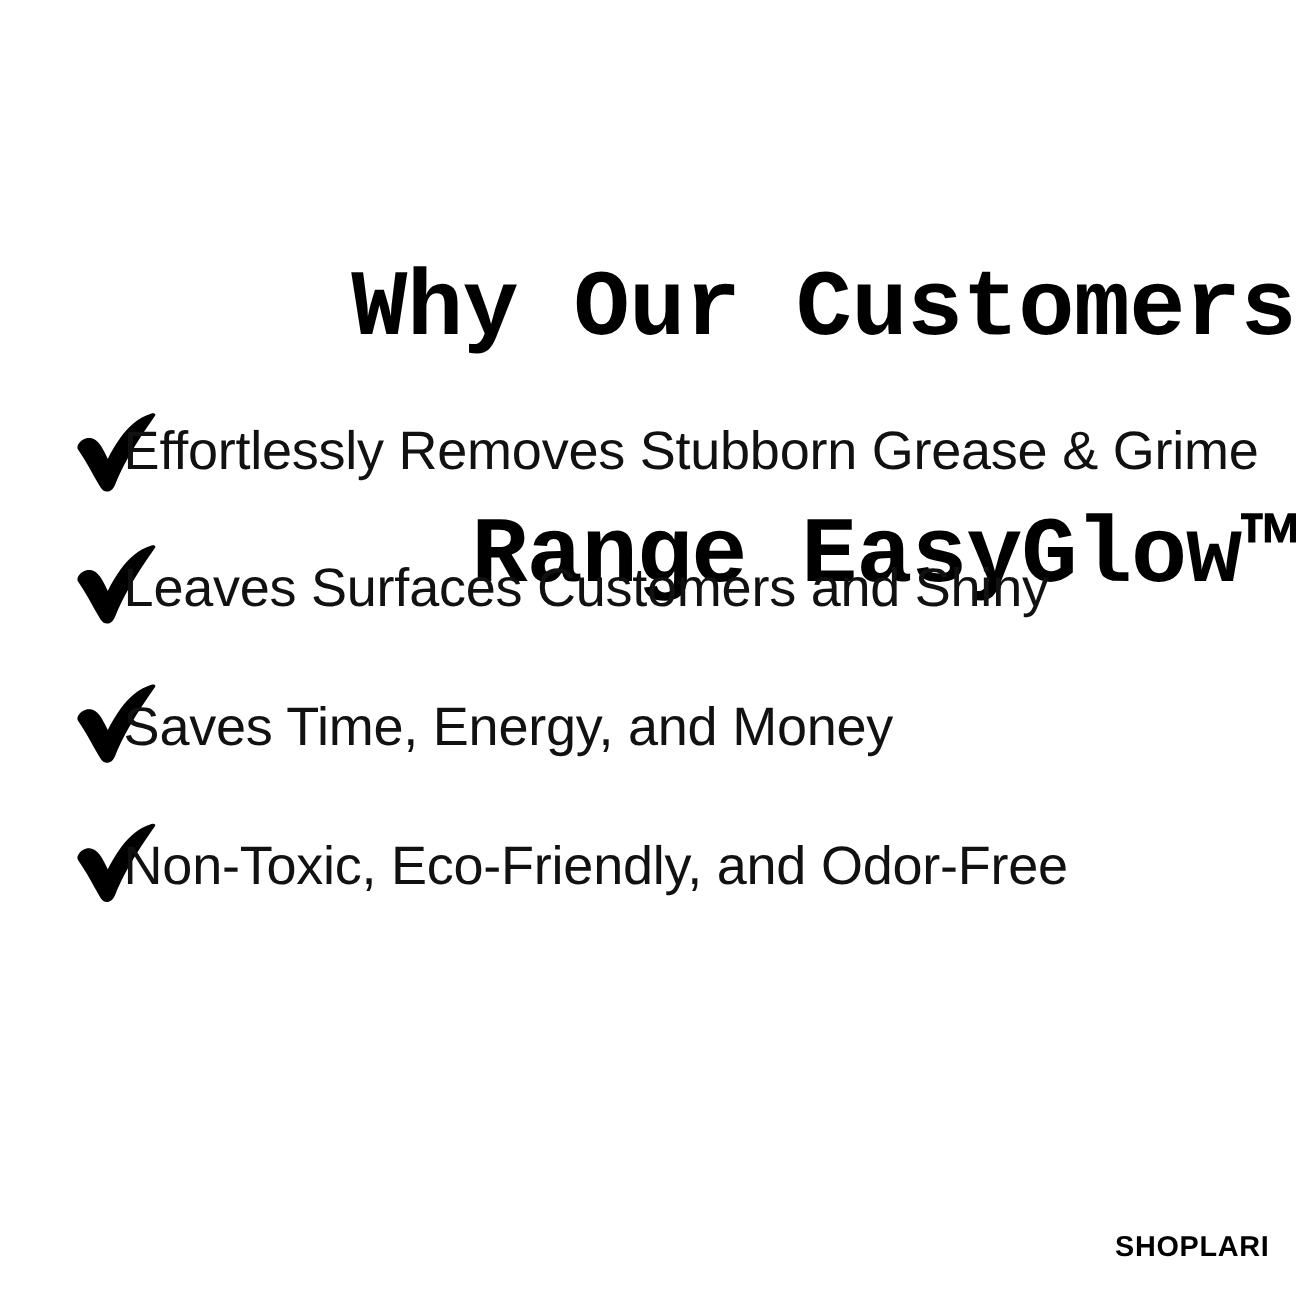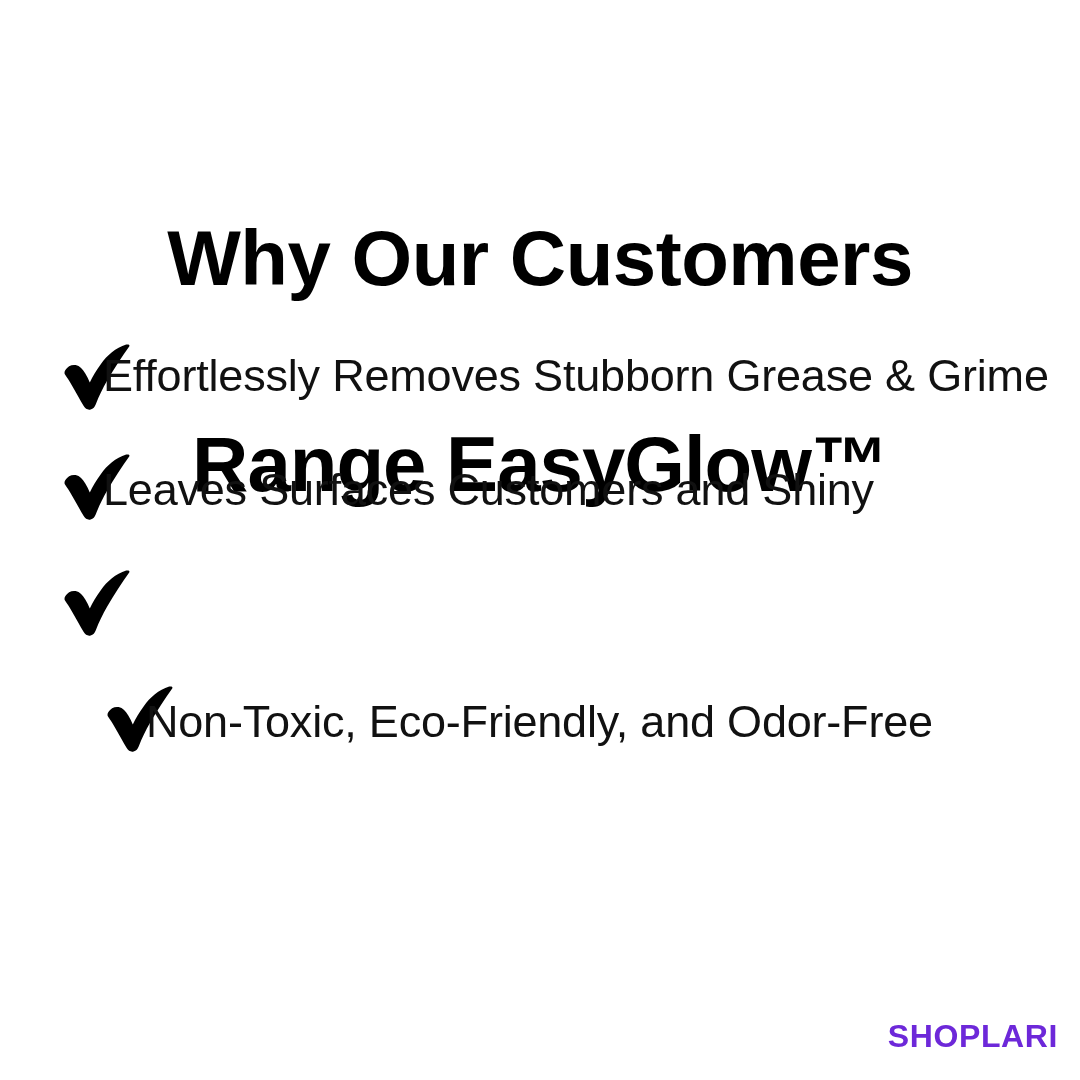--- a/index.html
+++ b/index.html
@@ -22,23 +22,23 @@
     background: #ffffff;
     box-sizing: border-box;
   }
 
   
   .headline {
     position: absolute;
     left: 0;
     top: 52px;
     width: 1080px;
-    text-align: center;
+    text-align: right;
     color: #000000;
-    font-family: Liberation Sans, sans-serif;
+    font-family: Liberation Mono, monospace;
     font-weight: 700;
     font-size: 78px;
     line-height: 103px;
     letter-spacing: -0.5px;
     white-space: pre-line;
   }
   .headline-line {
     display: block;
   }
   .headline-line.line-2 {
@@ -54,21 +54,20 @@
   }
   .benefit-row {
     position: relative;
     display: flex;
     align-items: flex-start;
     min-height: 64px;
     margin-bottom: 52px;
   }
   .benefit-row:last-child {
     margin-bottom: 0;
-    padding-left: 43px;
   }
   .benefit-row.two-line {
     margin-bottom: 48px;
   }
 
   .check-cell {
     flex: 0 0 auto;
     width: 97px;
     display: flex;
     justify-content: flex-start;
@@ -100,24 +99,24 @@
     line-height: 63px;
     letter-spacing: -0.2px;
     white-space: pre-line;
   }
 
   
   #brand-mark {
     position: absolute;
     right: 22px;
     bottom: 28px;
-    color: #6d28d9;
+    color: #000000;
     font-family: "Liberation Sans", sans-serif;
     font-weight: 700;
-    font-size: 32px;
+    font-size: 24px;
     letter-spacing: 0.6px;
     line-height: 1;
   }
 </style>
 </head>
 <body>
 
 <div id="promo-card">
 
   <h1 class="headline">
@@ -162,20 +161,21 @@
         <svg class="check-icon" viewBox="0 0 70 66" xmlns="http://www.w3.org/2000/svg" aria-hidden="true">
           <path d="M3.4 26.1 C5.6 22.4 9.6 20.4 13.6 21.1 C17.8 21.9 20.8 25.4 23.3 29.6
                    C25.0 32.4 26.4 35.5 27.8 38.4 C30.6 32.6 34.2 26.4 38.6 20.4
                    C45.2 11.4 53.6 3.8 64.2 0.6 C66.4 -0.1 68.2 1.0 67.2 2.4
                    C59.8 12.8 52.0 24.6 45.2 36.6 C40.8 44.4 36.9 52.3 33.9 59.9
                    C32.8 62.7 31.2 64.9 28.6 65.5 C25.8 66.2 23.3 64.8 21.7 62.1
                    C18.2 56.2 14.3 49.0 10.5 42.4 C8.1 38.2 5.3 34.0 3.0 30.6
                    C2.1 29.2 2.5 27.5 3.4 26.1 Z" fill="#000000"></path>
         </svg>
       </span>
+      <span class="benefit-text">Saves Time, Energy, and Money</span>
     </li>
 
 
     <li class="benefit-row one-line">
       <span class="check-cell">
         <svg class="check-icon" viewBox="0 0 70 66" xmlns="http://www.w3.org/2000/svg" aria-hidden="true">
           <path d="M3.4 26.1 C5.6 22.4 9.6 20.4 13.6 21.1 C17.8 21.9 20.8 25.4 23.3 29.6
                    C25.0 32.4 26.4 35.5 27.8 38.4 C30.6 32.6 34.2 26.4 38.6 20.4
                    C45.2 11.4 53.6 3.8 64.2 0.6 C66.4 -0.1 68.2 1.0 67.2 2.4
                    C59.8 12.8 52.0 24.6 45.2 36.6 C40.8 44.4 36.9 52.3 33.9 59.9

